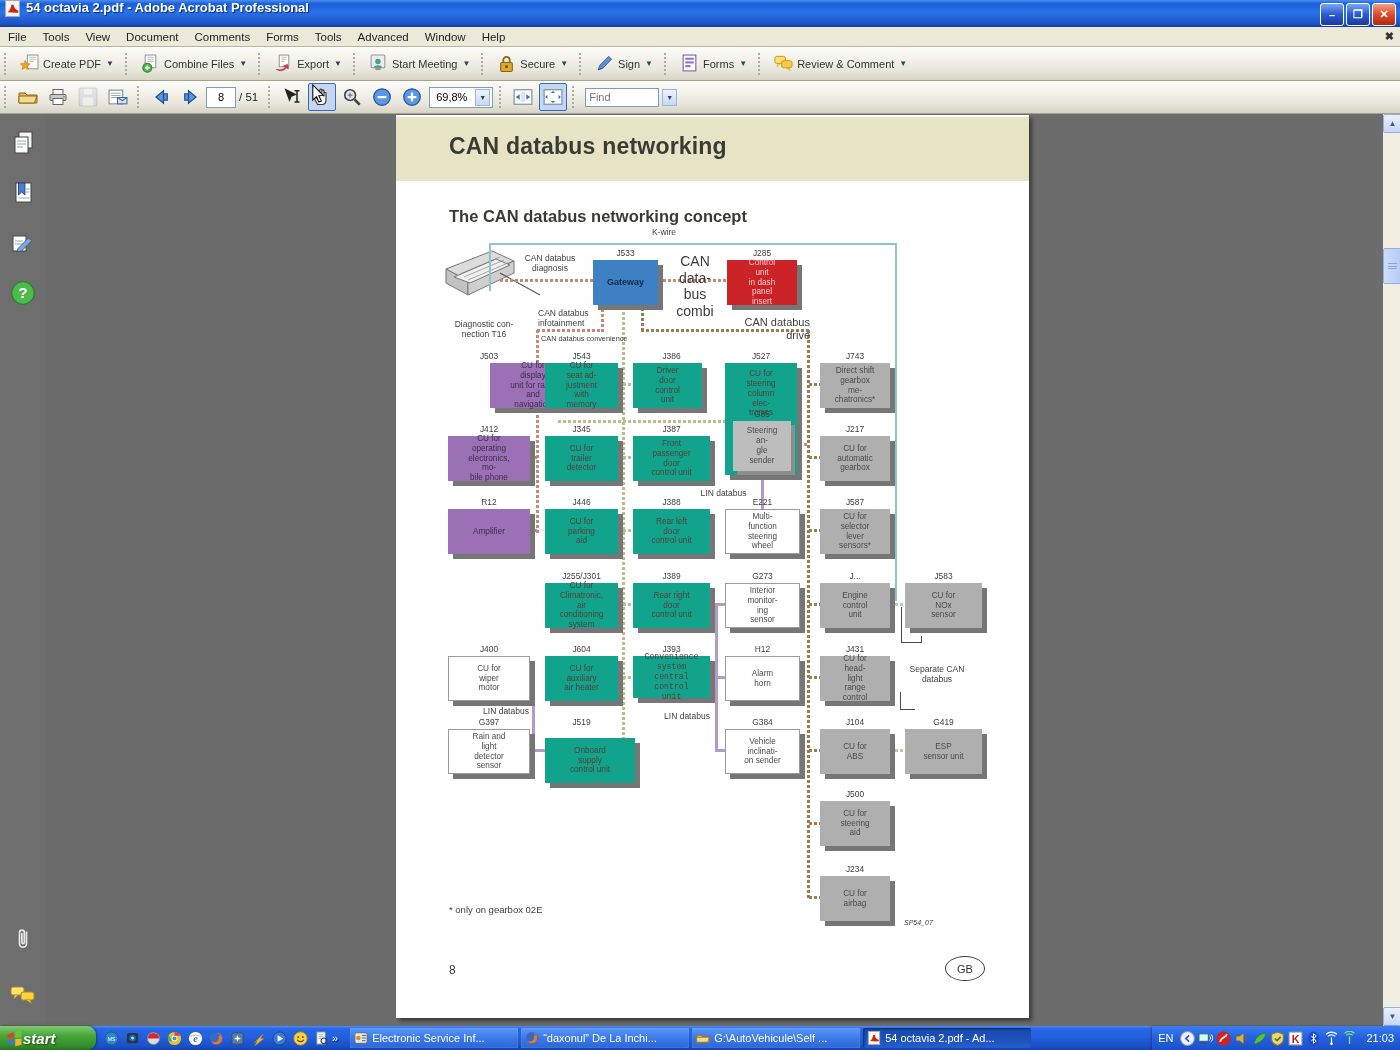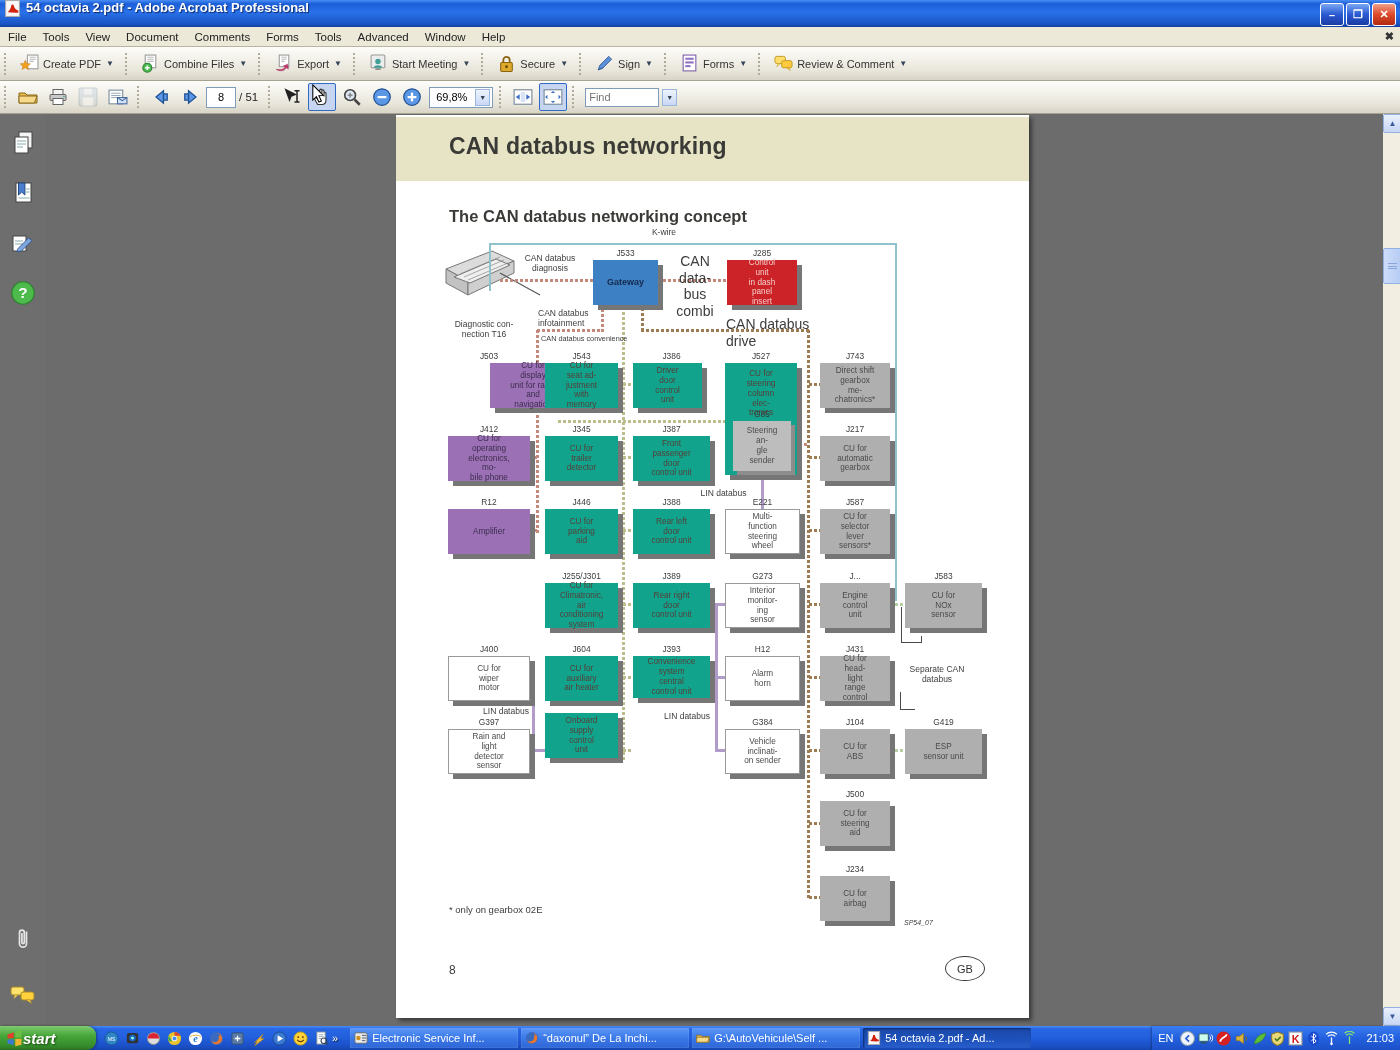--- a/index.html
+++ b/index.html
@@ -466,36 +466,36 @@
       <div class="node n-green" style="left: 149px; top: 394px; width: 73px; height: 45px;">CU for parking
 aid</div>
       <div class="ncode" style="left: 149px; top: 456px; width: 73px;">J255/J301</div>
       <div class="node n-green" style="left: 149px; top: 468px; width: 73px; height: 45px;">CU for Climatronic,
 air conditioning
 system</div>
       <div class="ncode" style="left: 149px; top: 529px; width: 73px;">J604</div>
       <div class="node n-green" style="left: 149px; top: 541px; width: 73px; height: 45px;">CU for auxiliary
 air heater</div>
       <div class="ncode" style="left: 149px; top: 602px; width: 73px;">J519</div>
-      <div class="node n-green" style="left: 149px; top: 598px; width: 73px; height: 45px;">Onboard supply
+      <div class="node n-green" style="left: 149px; top: 623px; width: 90px; height: 45px;">Onboard supply
 control unit</div>
       <div class="ncode" style="left: 237px; top: 236px; width: 77px;">J386</div>
       <div class="node n-green" style="left: 237px; top: 248px; width: 69px; height: 45px;">Driver door
 control unit</div>
       <div class="ncode" style="left: 237px; top: 309px; width: 77px;">J387</div>
       <div class="node n-green" style="left: 237px; top: 321px; width: 77px; height: 45px;">Front passenger
 door control unit</div>
       <div class="ncode" style="left: 237px; top: 382px; width: 77px;">J388</div>
       <div class="node n-green" style="left: 237px; top: 394px; width: 77px; height: 45px;">Rear left door
 control unit</div>
       <div class="ncode" style="left: 237px; top: 456px; width: 77px;">J389</div>
       <div class="node n-green" style="left: 237px; top: 468px; width: 77px; height: 45px;">Rear right door
 control unit</div>
       <div class="ncode" style="left: 237px; top: 529px; width: 77px;">J393</div>
-      <div class="node n-green" style="left: 237px; top: 541px; width: 77px; height: 42px;">Convenience
+      <div class="node n-green" style="left: 237px; top: 541px; width: 77px; height: 42px; font-family: Liberation Mono, monospace;">Convenience
 system central
 control unit</div>
       <div class="ncode" style="left: 329px; top: 236px; width: 72px;">J527</div>
       <div class="node n-green-tall" style="left: 329px; top: 248px; width: 72px; height: 112px;">CU for steering
 column elec-
 tronics</div>
       <div class="ncode" style="left: 337px; top: 294px; width: 58px;">G85</div>
       <div class="node n-grayinner" style="left: 337px; top: 306px; width: 58px; height: 50px;">Steering an-
 gle sender</div>
       <div class="ncode" style="left: 329px; top: 382px; width: 75px;">E221</div>
@@ -541,21 +541,21 @@
       <div class="dlabel" style="left: 238px; top: 112px; width: 60px; font-size: 8.5px; text-align: center;">K-wire</div>
       <div class="dlabel" style="left: 118px; top: 138px; width: 72px; font-size: 8.5px; text-align: center;">CAN databus
 diagnosis</div>
       <div class="dlabel" style="left: 273px; top: 138px; width: 52px; font-size: 14px; text-align: center;">CAN data-
 bus combi</div>
       <div class="dlabel" style="left: 47px; top: 204px; width: 82px; font-size: 8.5px; text-align: center;">Diagnostic con-
 nection T16</div>
       <div class="dlabel" style="left: 142px; top: 193px; width: 66px; font-size: 8.5px; text-align: left;">CAN databus
 infotainment</div>
       <div class="dlabel" style="left: 145px; top: 220px; width: 92px; font-size: 7.3px; text-align: left;">CAN databus convenience</div>
-      <div class="dlabel" style="left: 330px; top: 201px; width: 84px; font-size: 14px; text-align: left;">CAN databus drive</div>
+      <div class="dlabel" style="left: 330px; top: 201px; width: 84px; font-size: 11px; text-align: right;">CAN databus drive</div>
       <div class="dlabel" style="left: 300px; top: 373px; width: 55px; font-size: 8.5px; text-align: center;">LIN databus</div>
       <div class="dlabel" style="left: 84px; top: 591px; width: 52px; font-size: 8.5px; text-align: center;">LIN databus</div>
       <div class="dlabel" style="left: 262px; top: 596px; width: 58px; font-size: 8.5px; text-align: center;">LIN databus</div>
       <div class="dlabel" style="left: 503px; top: 549px; width: 76px; font-size: 8.5px; text-align: center;">Separate CAN
 databus</div>
       <div class="dlabel" style="left: 508px; top: 804px; width: 45px; font-size: 7px; text-align: left; font-style: italic;">SP54_07</div>
       <div class="dlabel" style="left: 53px; top: 789px; width: 140px; font-size: 9.5px; text-align: left;">* only on gearbox 02E</div>
       <div class="dlabel" style="left: 53px; top: 848px; width: 20px; font-size: 12px; text-align: left;">8</div>
     </div>
   <div class="gbbadge">GB</div>

